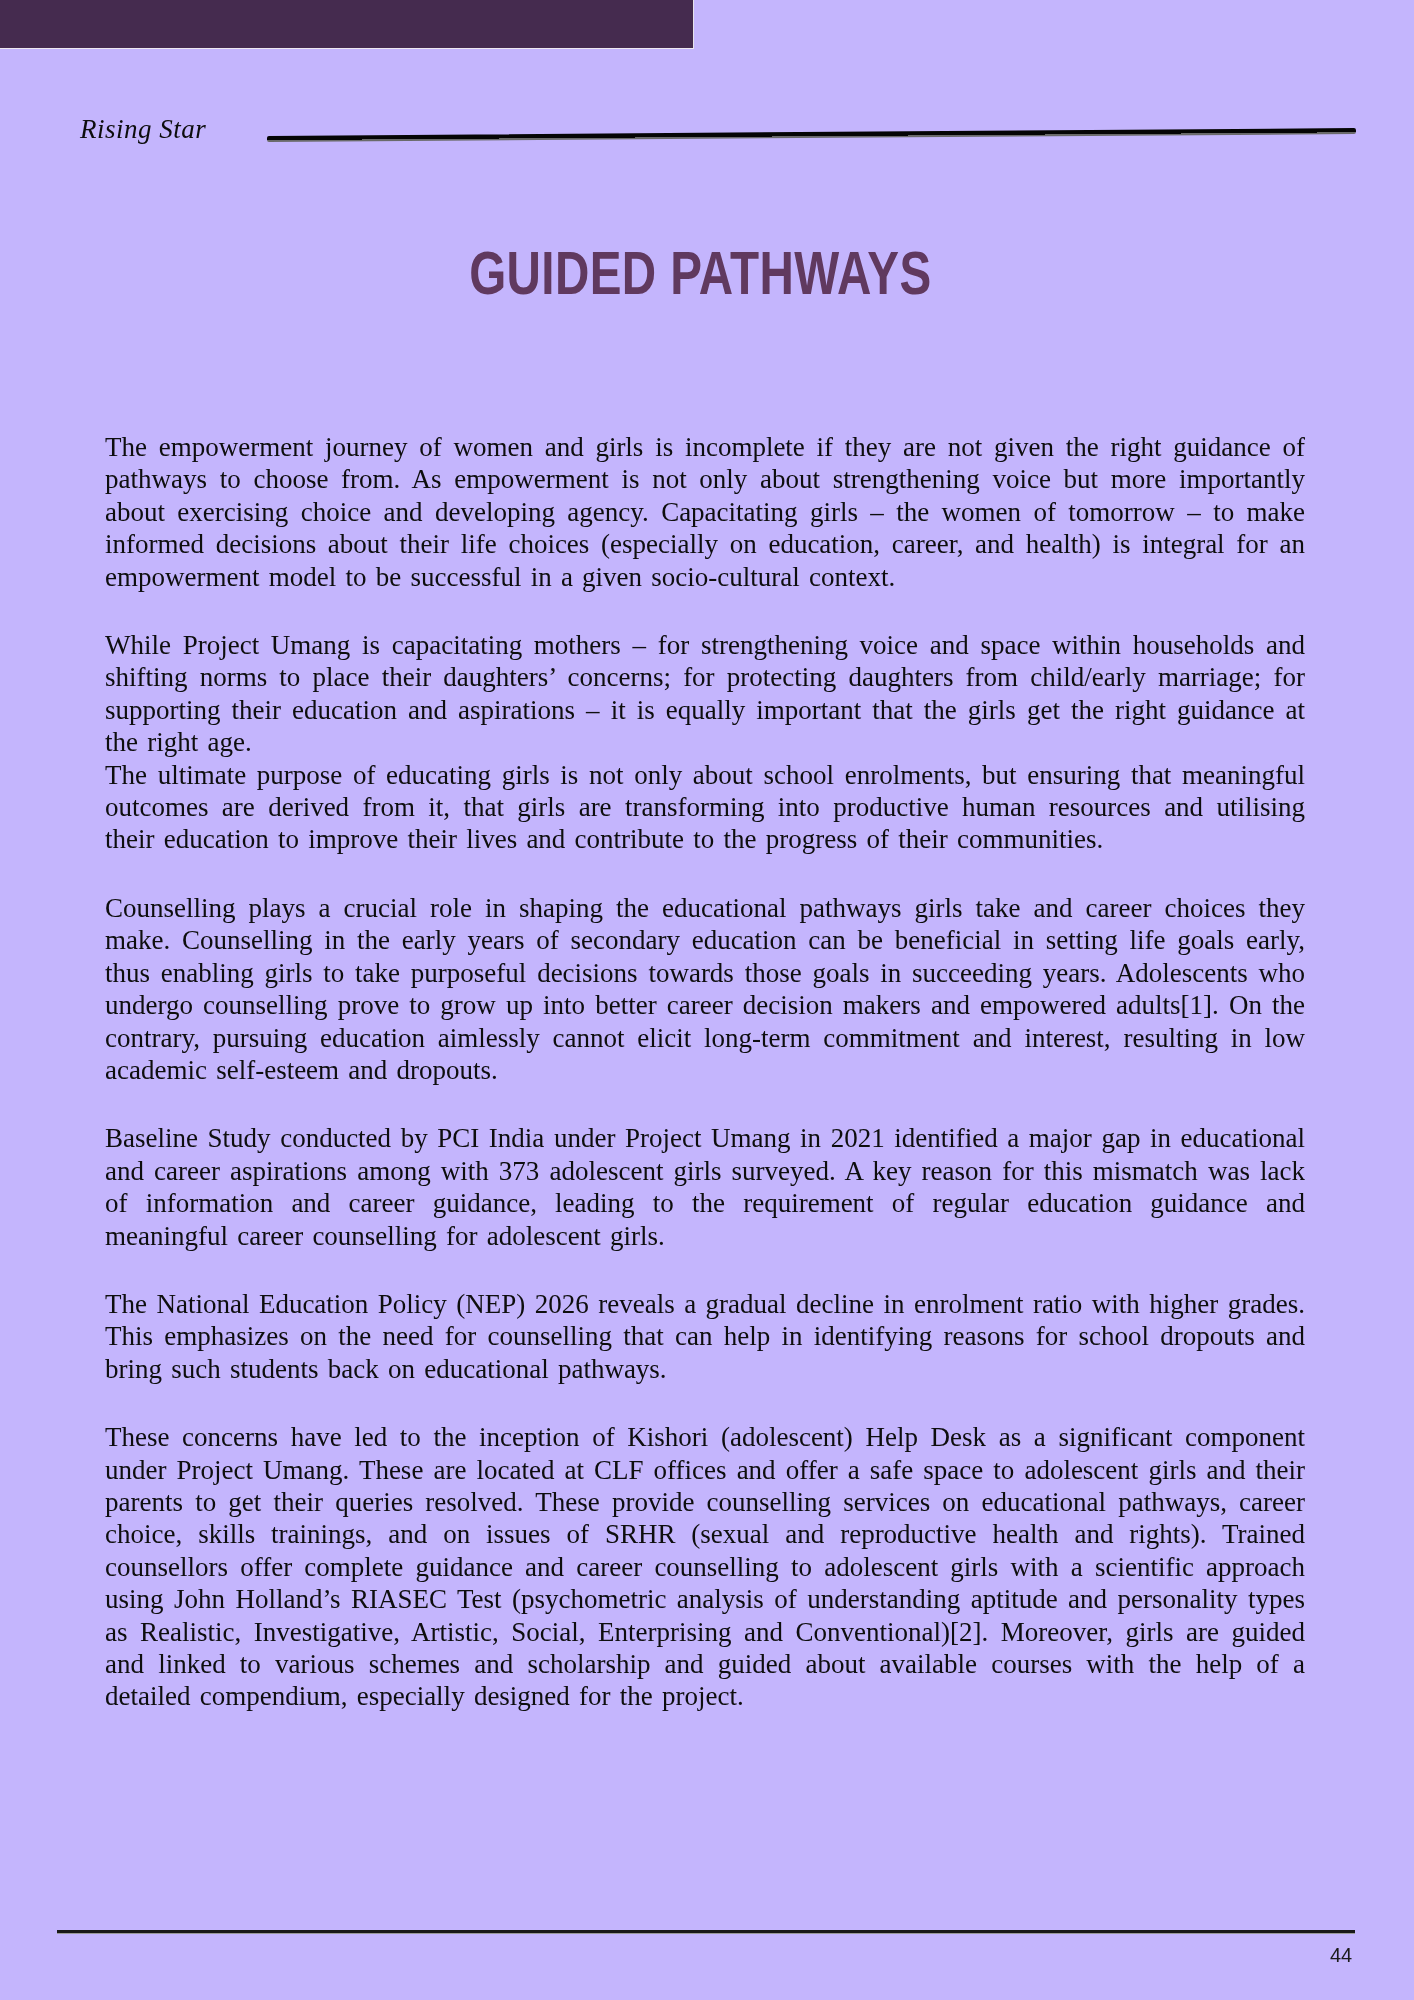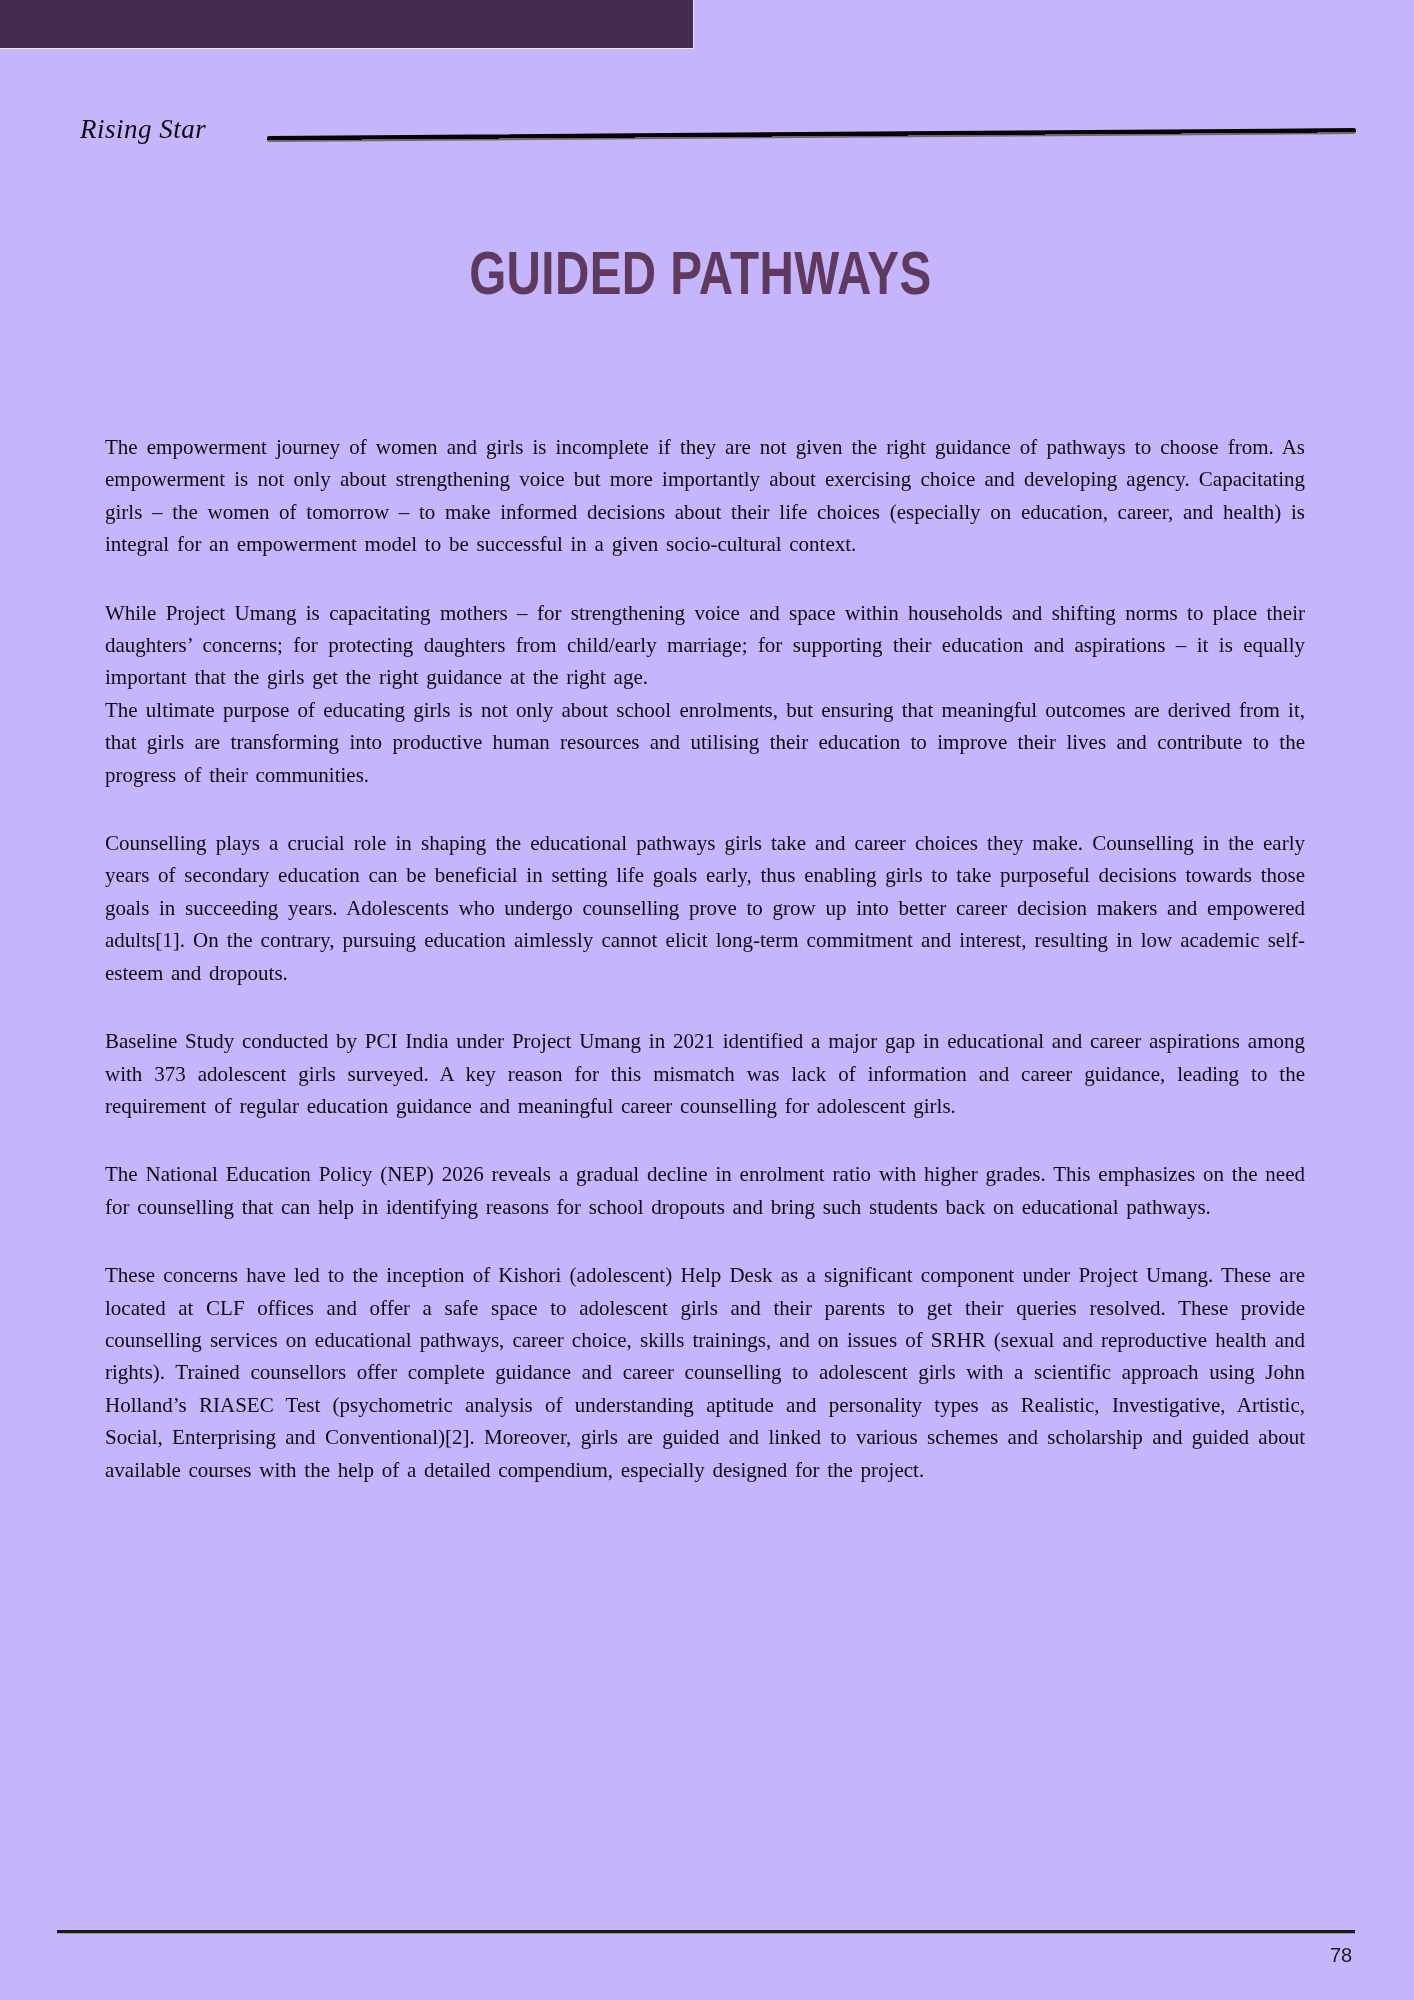--- a/index.html
+++ b/index.html
@@ -64,21 +64,21 @@
     font-size: 28px;
     color: #0d0d0d;
     letter-spacing: 0.2px;
   }
   .body-col {
     position: absolute;
     left: 105px; top: 431px;
     width: 1215px;
   }
   .body-col p {
-    font-size: 21px;
+    font-size: 27px;
     line-height: 32.4px;
     text-align: justify;
     word-spacing: 2.5px;
     margin: 0 15px 36px 0;
     color: #0e0e0e;
   }
   .body-col p.tight { margin-bottom: 0; }
   .footnotes {
     position: absolute;
     left: 105px; top: 1799px;
@@ -130,15 +130,15 @@
     <p class="tight">While Project Umang is capacitating mothers – for strengthening voice and space within households and shifting norms to place their daughters’ concerns; for protecting daughters from child/early marriage; for supporting their education and aspirations – it is equally important that the girls get the right guidance at the right age.</p>
     <p>The ultimate purpose of educating girls is not only about school enrolments, but ensuring that meaningful outcomes are derived from it, that girls are transforming into productive human resources and utilising their education to improve their lives and contribute to the progress of their communities.</p>
     <p>Counselling plays a crucial role in shaping the educational pathways girls take and career choices they make. Counselling in the early years of secondary education can be beneficial in setting life goals early, thus enabling girls to take purposeful decisions towards those goals in succeeding years. Adolescents who undergo counselling prove to grow up into better career decision makers and empowered adults[1]. On the contrary, pursuing education aimlessly cannot elicit long-term commitment and interest, resulting in low academic self-esteem and dropouts.</p>
     <p>Baseline Study conducted by PCI India under Project Umang in 2021 identified a major gap in educational and career aspirations among with 373 adolescent girls surveyed. A key reason for this mismatch was lack of information and career guidance, leading to the requirement of regular education guidance and meaningful career counselling for adolescent girls.</p>
     <p>The National Education Policy (NEP) 2026 reveals a gradual decline in enrolment ratio with higher grades. This emphasizes on the need for counselling that can help in identifying reasons for school dropouts and bring such students back on educational pathways.</p>
     <p>These concerns have led to the inception of Kishori (adolescent) Help Desk as a significant component under Project Umang. These are located at CLF offices and offer a safe space to adolescent girls and their parents to get their queries resolved. These provide counselling services on educational pathways, career choice, skills trainings, and on issues of SRHR (sexual and reproductive health and rights). Trained counsellors offer complete guidance and career counselling to adolescent girls with a scientific approach using John Holland’s RIASEC Test (psychometric analysis of understanding aptitude and personality types as Realistic, Investigative, Artistic, Social, Enterprising and Conventional)[2]. Moreover, girls are guided and linked to various schemes and scholarship and guided about available courses with the help of a detailed compendium, especially designed for the project.</p>
   </div>
 
 
   <div class="footer-rule"></div>
-  <div class="page-number">78</div>
+  <div class="page-number">44</div>
 
 </div>
 
 </body></html>

